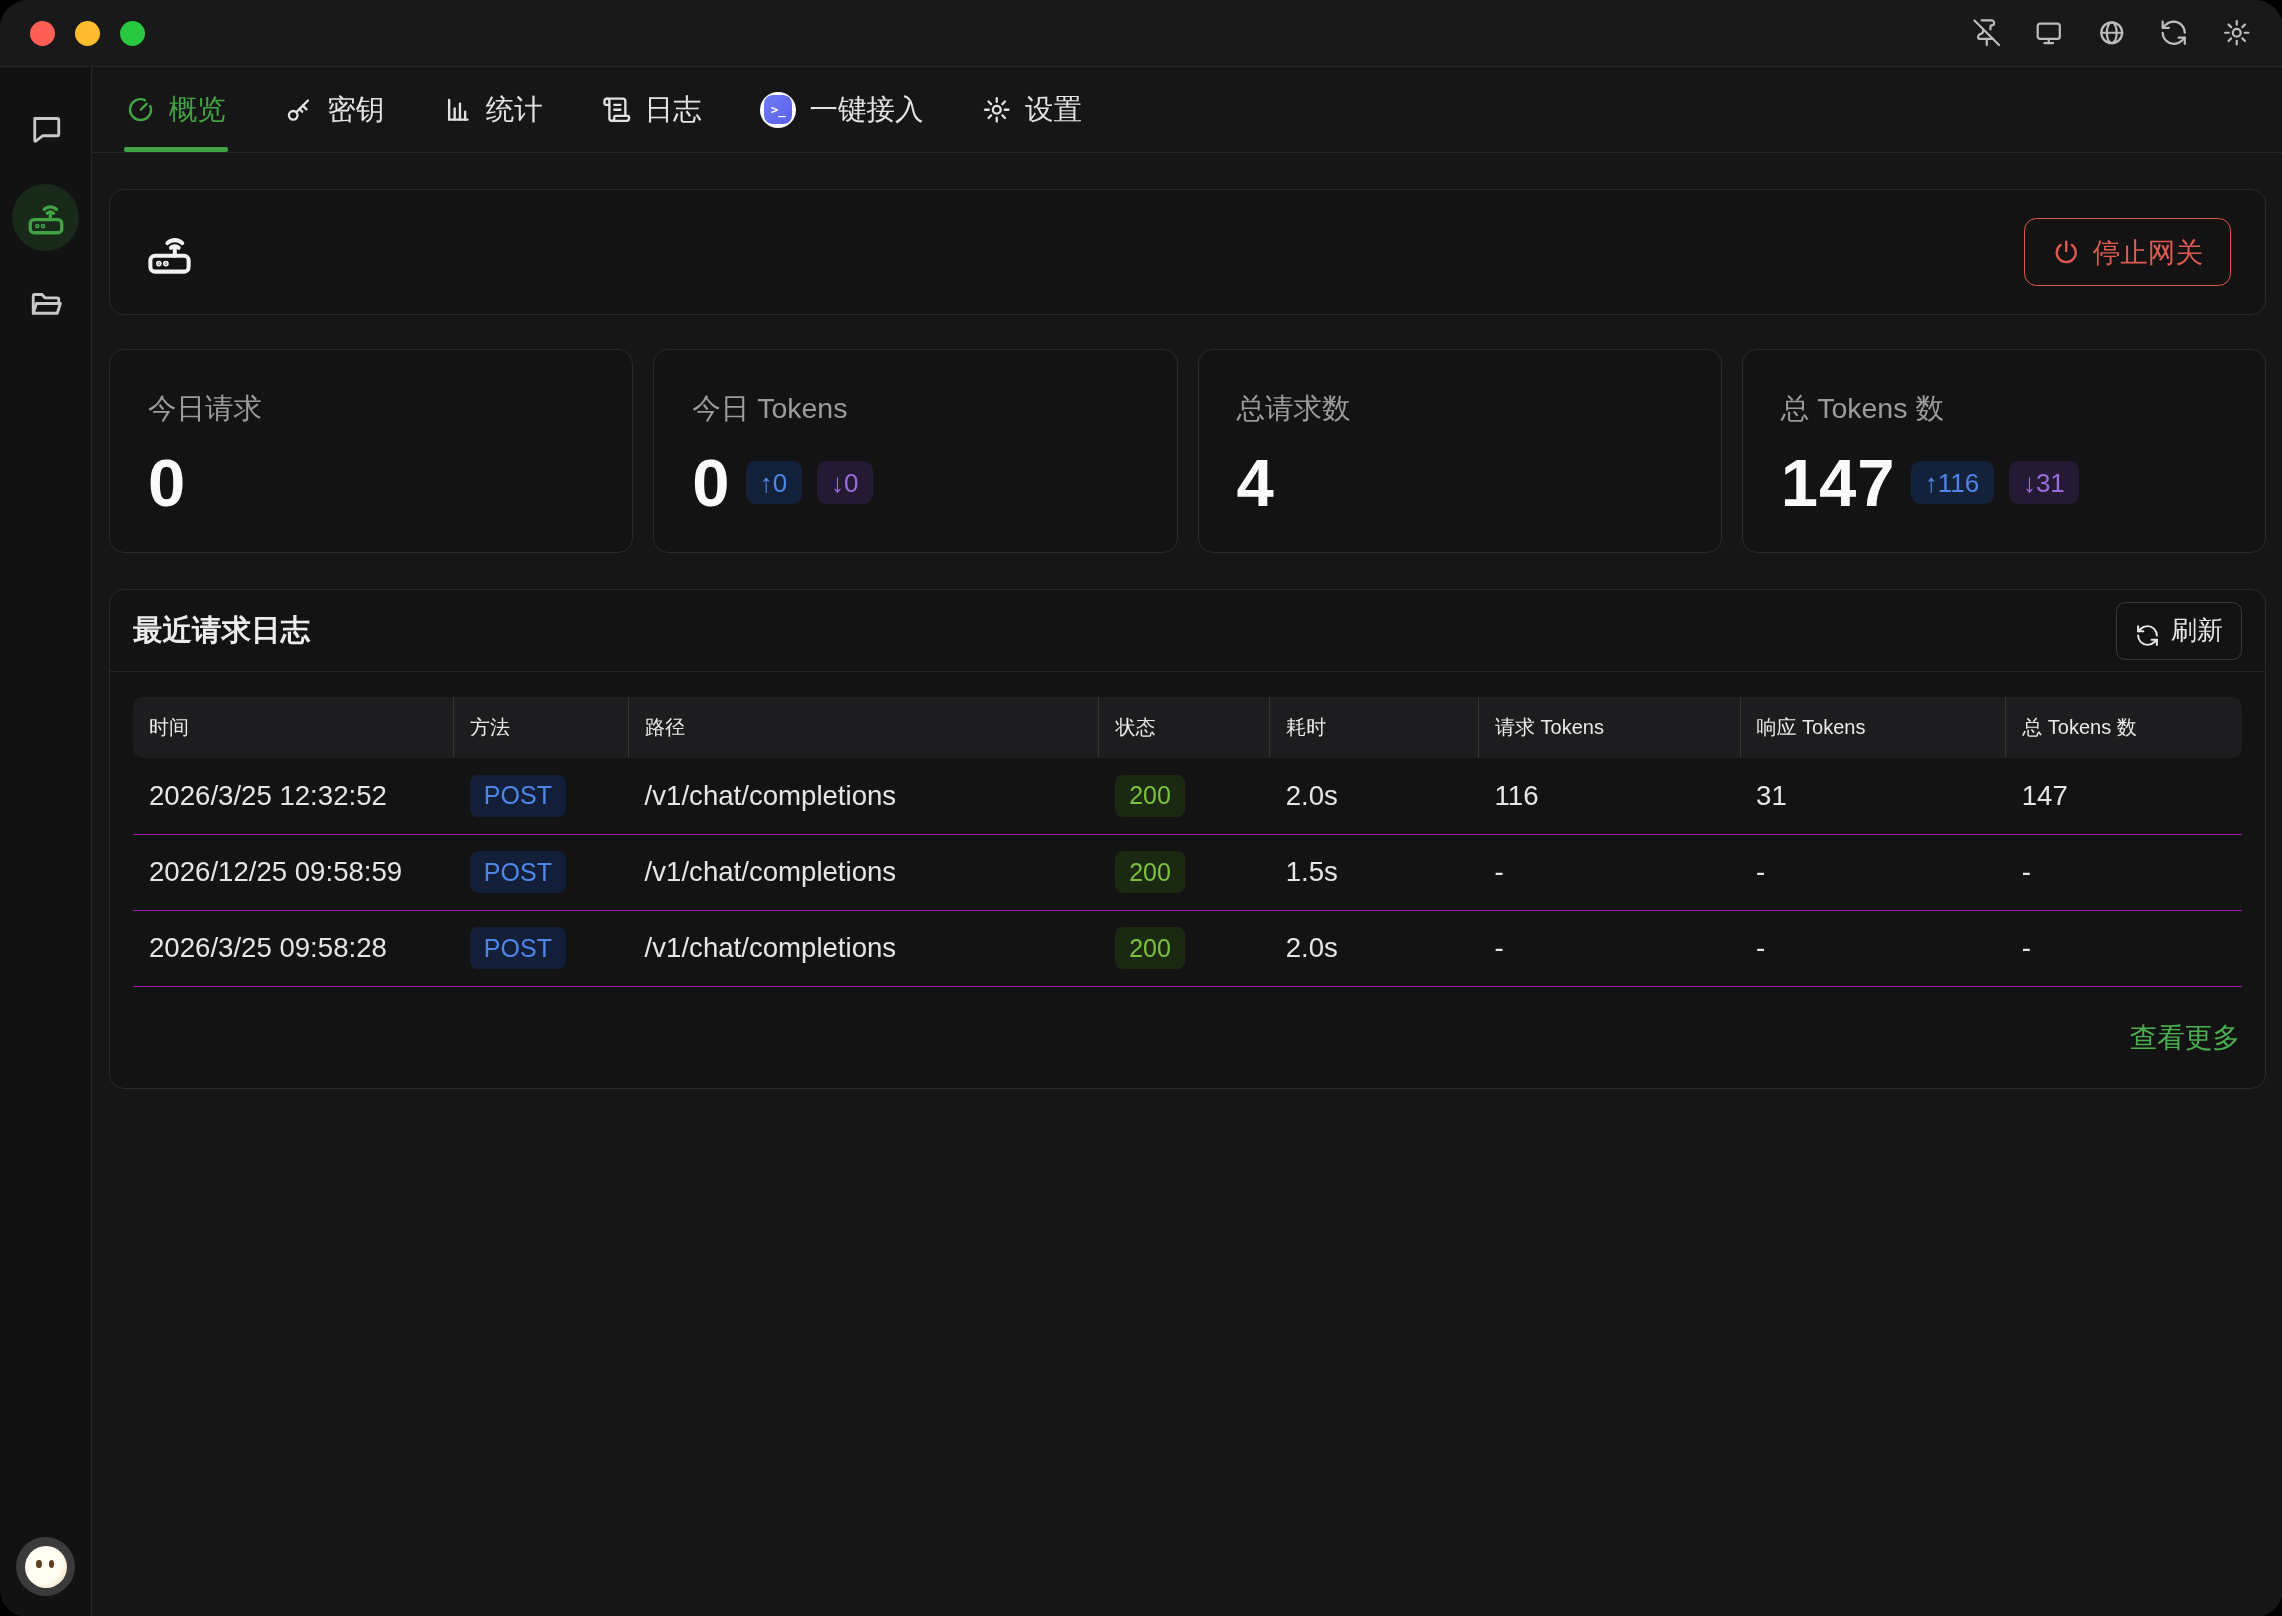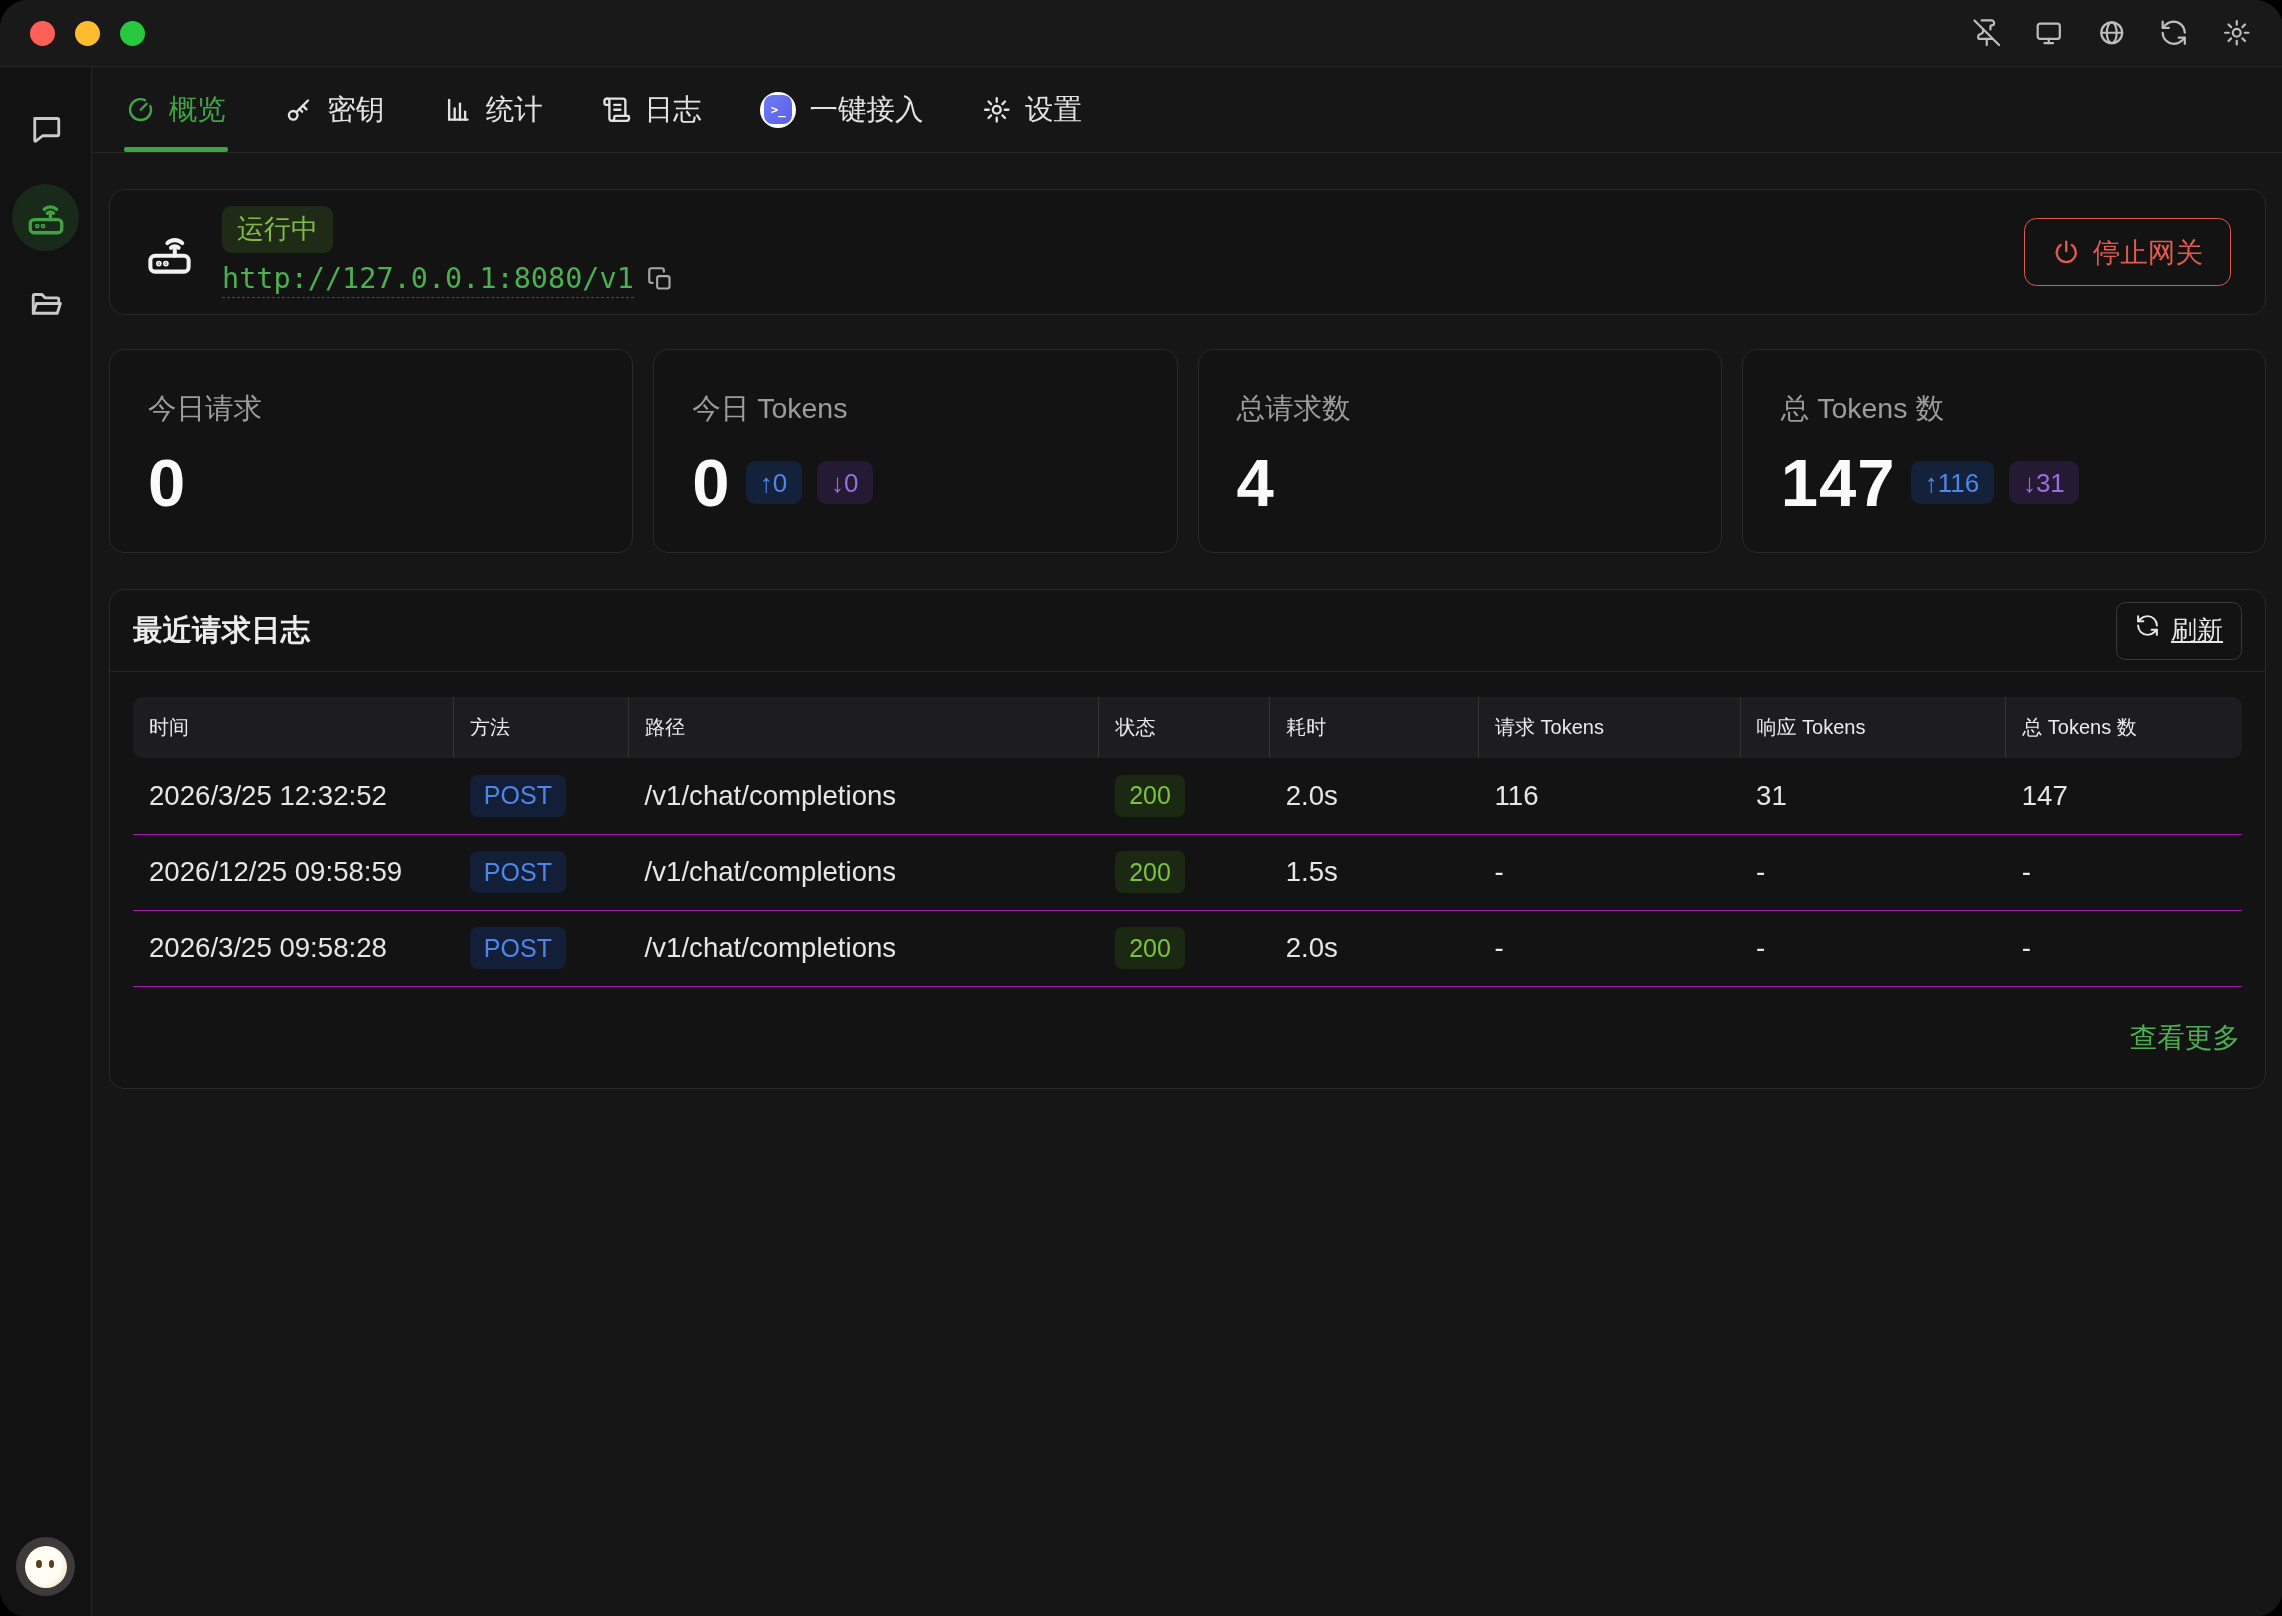--- a/index.html
+++ b/index.html
@@ -64,21 +64,21 @@
   .stat-label{font-size:28.5px;color:var(--tx-dim);}
   .stat-value-row{margin-top:21px;display:flex;align-items:center;gap:15px;}
   .stat-value{font-size:67px;font-weight:600;color:#fafafa;letter-spacing:1px;line-height:1;}
   .pill{font-size:26px;padding:8.6px 14.3px;border-radius:9.5px;line-height:1;}
   .pill.up{background:var(--blue-bg);color:var(--blue);}
   .pill.down{background:var(--purple-bg);color:var(--purple);}
   
   .logs{margin-top:36px;border:1px solid var(--border);border-radius:15px;background:var(--card);flex:0 0 auto;}
   .logs-head{height:82px;display:flex;align-items:center;padding:0 23px;border-bottom:1px solid var(--line);}
   .logs-title{font-size:29.5px;font-weight:600;}
-  .refresh-btn{margin-left:auto;display:flex;align-items:flex-start;gap:11.4px;background:none;border:1px solid #3a3a3a;color:#e8e8e8;border-radius:9.5px;padding:10.5px 18px;font-size:26px;cursor:pointer;font-family:inherit;text-decoration:underline;}
+  .refresh-btn{margin-left:auto;display:flex;align-items:flex-end;gap:11.4px;background:none;border:1px solid #3a3a3a;color:#e8e8e8;border-radius:9.5px;padding:10.5px 18px;font-size:26px;cursor:pointer;font-family:inherit;}
   .refresh-btn svg{width:25px;height:25px;}
   .logs-table-wrap{padding:25px 23px 0;}
   table{width:100%;border-collapse:collapse;table-layout:fixed;}
   th{background:var(--th-bg);height:61px;text-align:left;font-size:20px;font-weight:500;color:#eaeaea;padding-left:16px;border-right:1px solid #333;}
   th:last-child{border-right:none;}
   th:first-child{border-radius:9.5px 0 0 9.5px;}
   th:last-child{border-radius:0 9.5px 9.5px 0;}
   td{height:76px;font-size:27.6px;color:#e6e6e6;padding-left:16px;border-bottom:1px solid #a21caf;}
   .badge-method{display:inline-block;background:#131f38;color:var(--blue);font-size:25px;padding:6.7px 14.3px;border-radius:7.6px;}
   .badge-status{display:inline-block;background:var(--status-bg);color:var(--status-tx);font-size:25px;padding:6.7px 14.3px;border-radius:7.6px;}
@@ -238,32 +238,20 @@
         <span class="gw-icon">
           <svg viewBox="0 0 24 24" fill="none" stroke="currentColor" stroke-width="1.9" stroke-linecap="round" stroke-linejoin="round" width="51" height="51">
               <rect x="3" y="13.5" width="18" height="7.5" rx="2.2"></rect>
               <circle cx="7" cy="17.2" r="0.4" fill="currentColor"></circle>
               <circle cx="10.3" cy="17.2" r="0.4" fill="currentColor"></circle>
               <line x1="14.5" y1="13.5" x2="14.5" y2="9.5"></line>
               <path d="M11 7.6a5 5 0 0 1 7 0"></path>
               <path d="M12.7 9.8a2.6 2.6 0 0 1 3.6 0"></path>
             </svg>
         </span>
-        <div class="gw-col">
-          <span class="gw-badge">运行中</span>
-          <div class="gw-url-row">
-            <a class="gw-url">http://127.0.0.1:8080/v1</a>
-            <button class="copy-btn">
-              <svg viewBox="0 0 24 24" fill="none" stroke="currentColor" stroke-width="1.9" stroke-linecap="round" stroke-linejoin="round" width="27" height="27">
-                  <rect x="9" y="9" width="11" height="11" rx="2"></rect>
-                  <path d="M5 15H4a2 2 0 0 1-2-2V4a2 2 0 0 1 2-2h9a2 2 0 0 1 2 2v1"></path>
-                </svg>
-            </button>
-          </div>
-        </div>
         <button class="stop-btn">
           <span>
             <svg viewBox="0 0 24 24" fill="none" stroke="currentColor" stroke-width="2" stroke-linecap="round" width="28.5" height="28.5">
                 <line x1="12" y1="3" x2="12" y2="11"></line>
                 <path d="M7.3 5.8a8 8 0 1 0 9.4 0"></path>
               </svg>
           </span>
           <span>停止网关</span>
         </button>
       </section>

